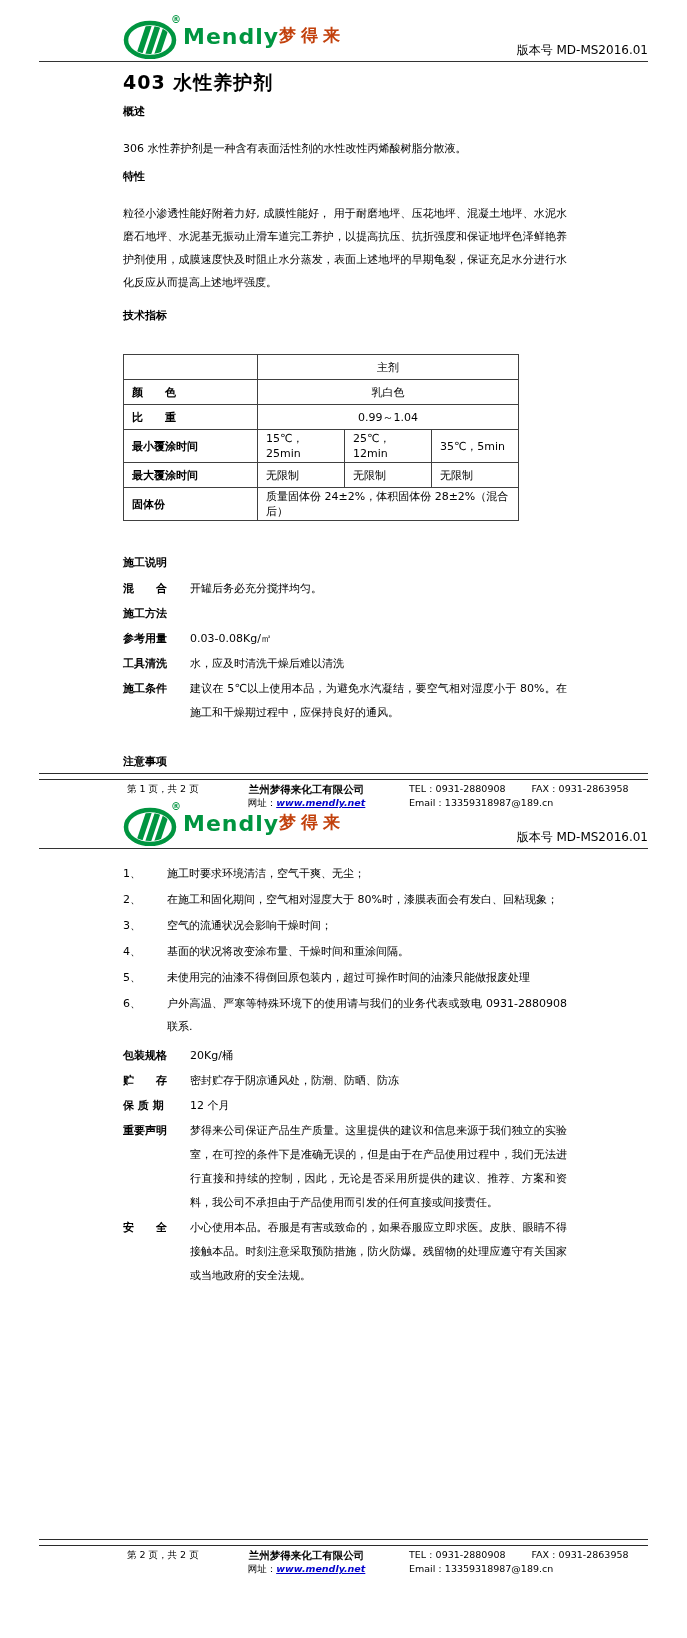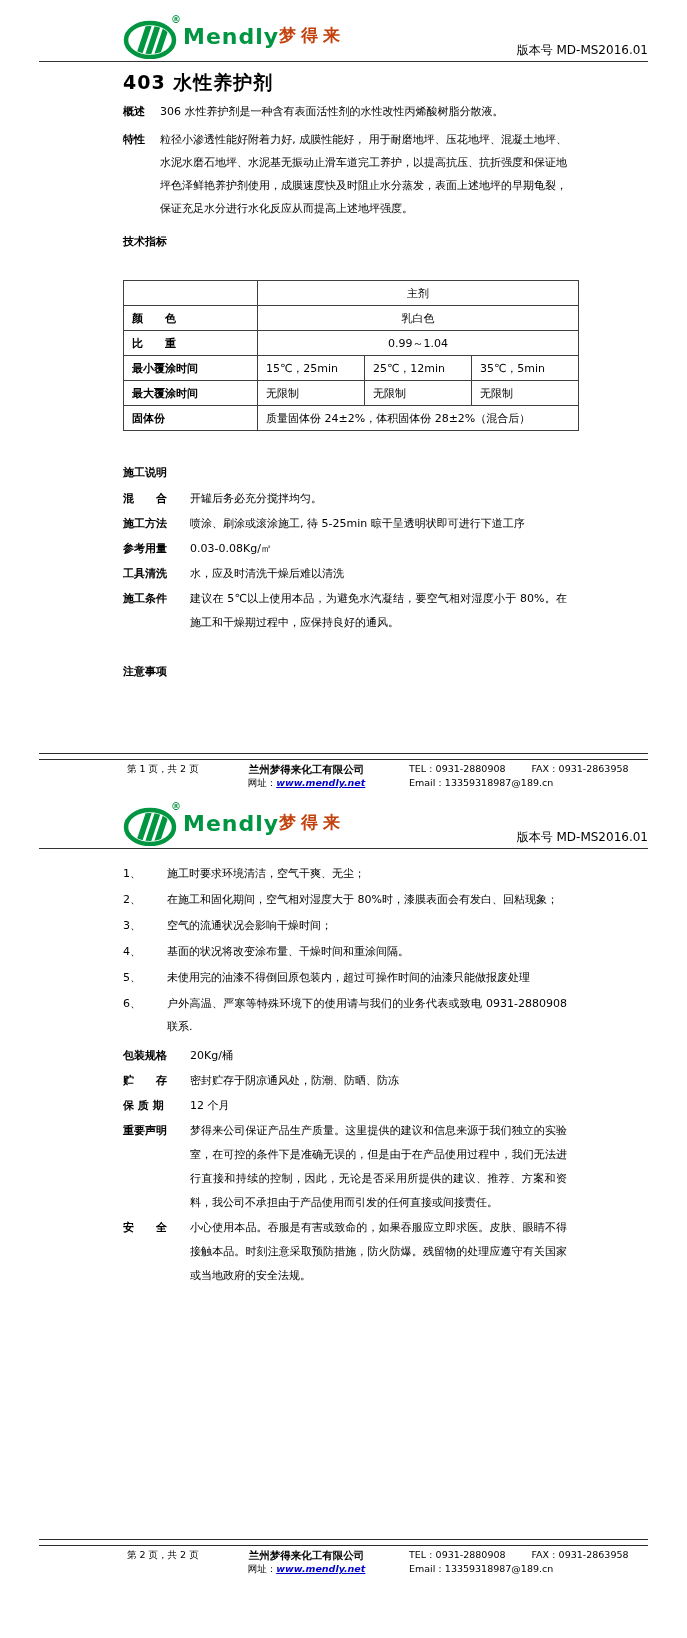--- a/index.html
+++ b/index.html
@@ -24,30 +24,30 @@
   .logo-mark { display:block; }
   .logo-reg { color:#009540; font-size:10px; line-height:10px; align-self:flex-start; margin:0 2px 0 -8px; font-weight:bold; }
   .logo-text { display:flex; }
   .logo-word { color:#009540; font-weight:bold; font-size:22px; line-height:20px; letter-spacing:1px; }
   .logo-cn   { color:#c2410c; font-weight:bold; font-size:17px; line-height:17px; letter-spacing:5px; }
   .version { font-size:12px; line-height:14px; color:#000; padding-bottom:2px; }
 
   
   .content { padding:0 81px 0 84px; display:flex; flex-direction:column; }
   .doc-title { font-size:19px; line-height:26px; font-weight:bold; margin-top:7px; letter-spacing:1px; }
-  .lead-row { display:flex; margin-top:5px; }
+  .lead-row { display:flex; margin-top:5px;flex-direction:column; }
   .lead-label { width:37px; font-weight:bold; flex:0 0 37px; }
   .lead-text { flex:1; text-align:justify; }
   .sec-heading { font-weight:bold; margin-top:10px; }
   .sec-heading.tech { margin-top:10px; }
   .sec-heading.constr { margin-top:30px; }
   .sec-heading.notes { margin-top:24px; }
 
   
-  .tech-table { border-collapse:collapse; margin-top:27px; width:456px; table-layout:fixed; }
+  .tech-table { border-collapse:collapse; margin-top:27px; width:396px; table-layout:fixed; }
   .tech-table td { border:1px solid #404040; height:25px; padding:1px 8px; font-size:11px; line-height:15px; vertical-align:middle; }
   .tech-table .c-label { width:134px; font-weight:bold; }
   .tech-table .c-mid { text-align:center; }
   .tech-table .c-left { text-align:left; }
 
   
   .spec-block { margin-top:3px; }
   .spec-row { display:flex; line-height:24px; margin-bottom:1px; }
   .spec-label { flex:0 0 67px; width:67px; font-weight:bold; }
   .spec-text { flex:1; text-align:justify; }
@@ -150,21 +150,20 @@
 
     <div class="sec-heading constr">施工说明</div>
 
     <div class="spec-block">
       <div class="spec-row">
         <span class="spec-label">混　　合</span>
         <span class="spec-text">开罐后务必充分搅拌均匀。</span>
       </div>
       <div class="spec-row">
         <span class="spec-label">施工方法</span>
-        <span class="spec-text">喷涂、刷涂或滚涂施工, 待 5-25min 晾干呈透明状即可进行下道工序</span>
       </div>
       <div class="spec-row">
         <span class="spec-label">参考用量</span>
         <span class="spec-text">0.03-0.08Kg/㎡</span>
       </div>
       <div class="spec-row">
         <span class="spec-label">工具清洗</span>
         <span class="spec-text">水，应及时清洗干燥后难以清洗</span>
       </div>
       <div class="spec-row">

